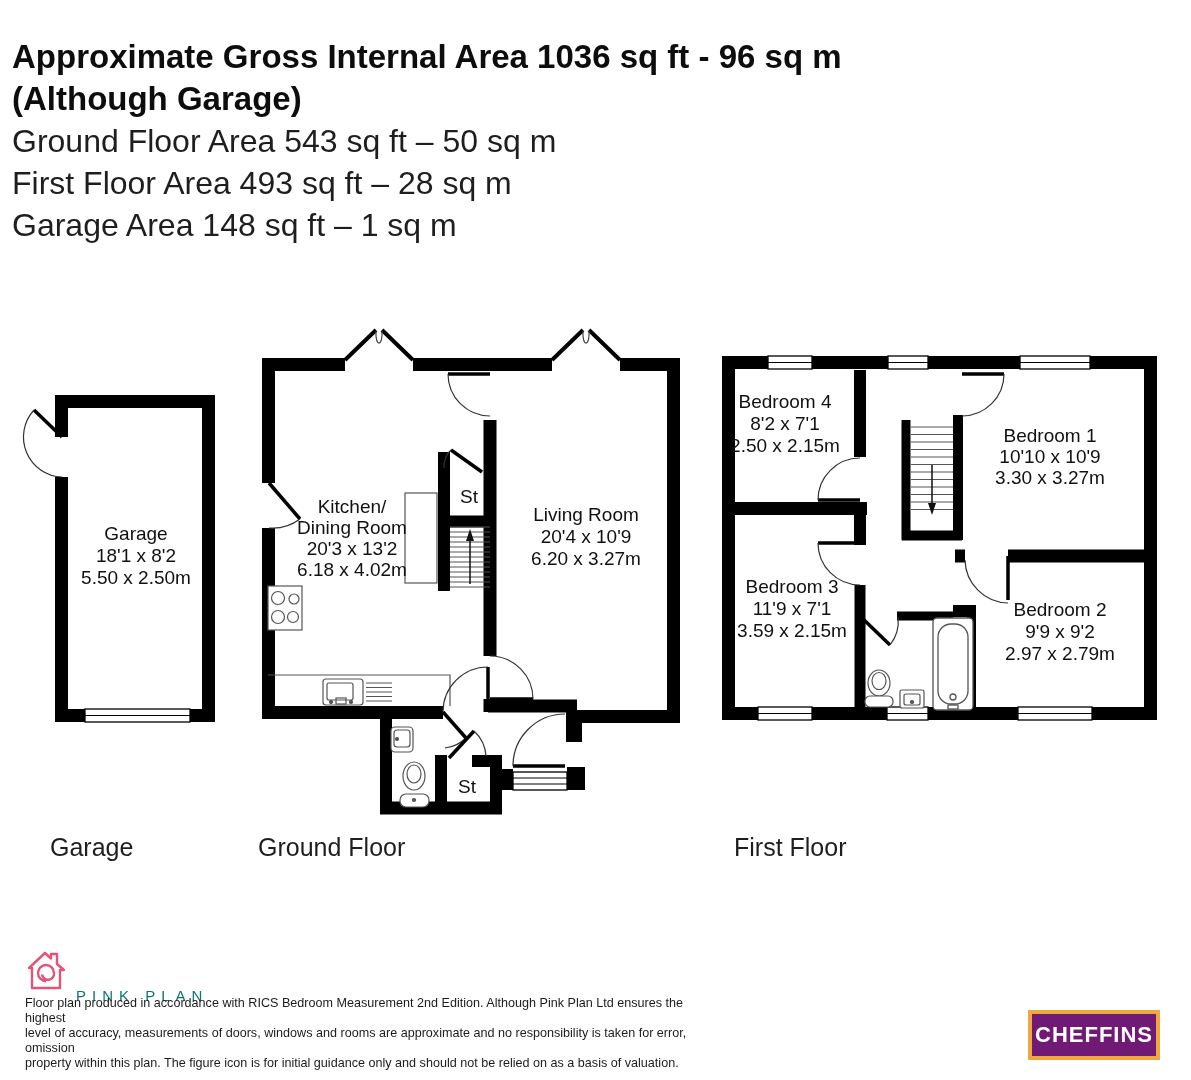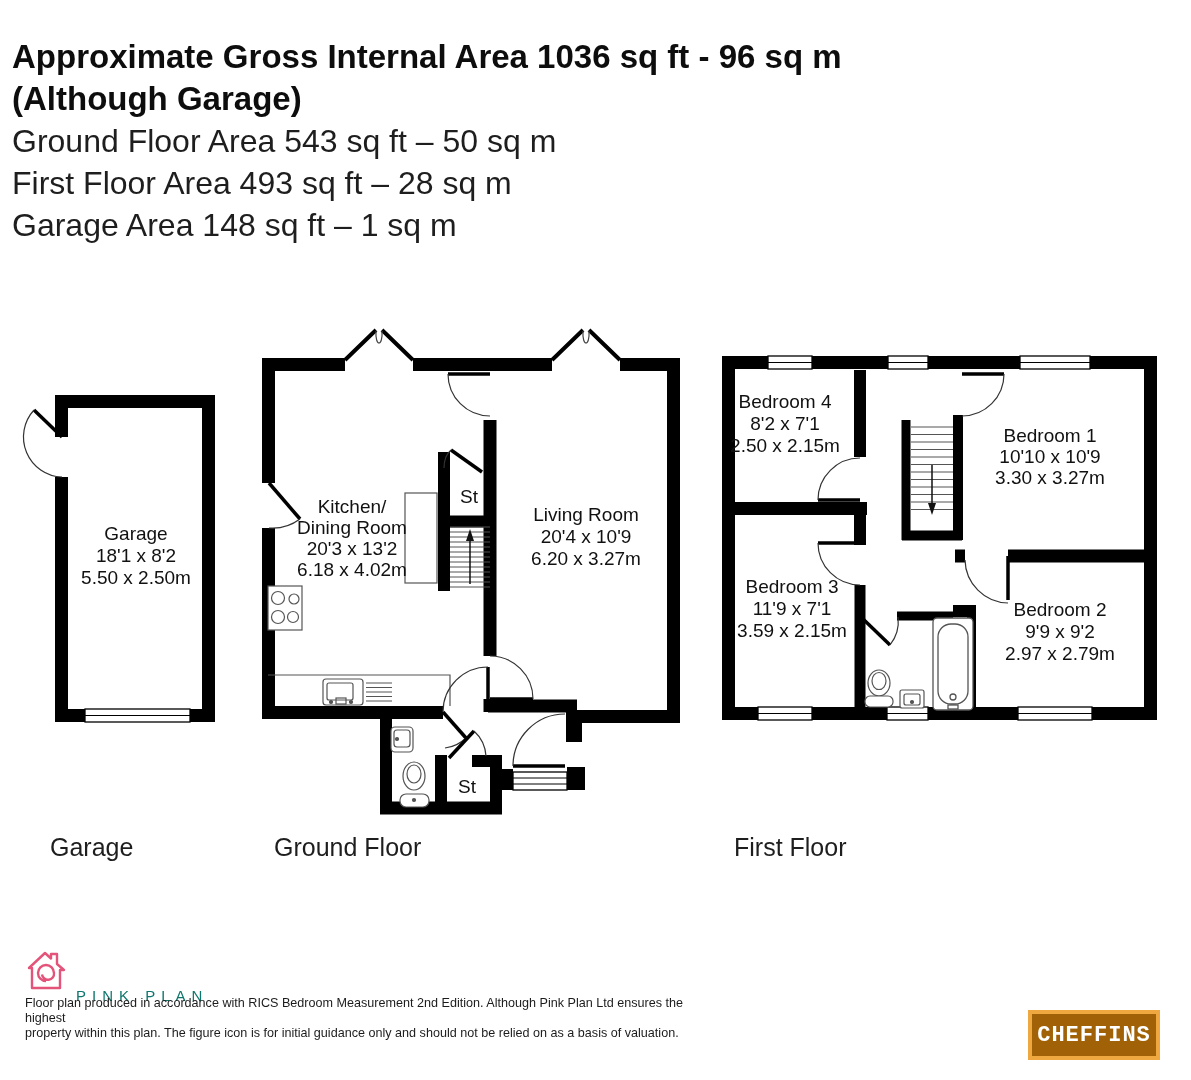--- a/index.html
+++ b/index.html
@@ -275,31 +275,32 @@
       <text class="room-t" x="792" y="593">Bedroom 3</text>
       <text class="room-t" x="792" y="615">11'9 x 7'1</text>
       <text class="room-t" x="792" y="637">3.59 x 2.15m</text>
       <text class="room-t" x="1060" y="616">Bedroom 2</text>
       <text class="room-t" x="1060" y="638">9'9 x 9'2</text>
       <text class="room-t" x="1060" y="660">2.97 x 2.79m</text>
     </g>
   </svg>
 
   <div class="floor-label" style="left:50px;top:833px;">Garage</div>
-  <div class="floor-label" style="left:258px;top:833px;margin-left:16px;">Ground Floor</div>
+  <div class="floor-label" style="left:258px;top:833px;">Ground Floor</div>
   <div class="floor-label" style="left:722px;top:833px;margin-left:12px;">First Floor</div>
 
   <svg width="50" height="48" viewBox="0 0 50 48" style="position:absolute;left:26px;top:948px">
     <g fill="none" stroke="#e3537a" stroke-width="2.4" stroke-linejoin="round">
       <path d="M6,40 V20 L3,20 L19,5 L25,10.5 L25,6 L31,6 L31,16 L38,22 L34,22 V40 Z"></path>
       <path d="M20,33 a8,8 0 1 1 8,-8 a6,6 0 1 1 -12,1.5"></path>
     </g>
   </svg>
   <div id="brand-text" style="color: #0f766e; margin-top: 26px;">PINK PLAN</div>
 
   <div id="disclaimer">
     <div>Floor plan produced in accordance with RICS Bedroom Measurement 2nd Edition. Although Pink Plan Ltd ensures the highest</div>
+    <div>level of accuracy, measurements of doors, windows and rooms are approximate and no responsibility is taken for error, omission</div>
     <div>property within this plan. The figure icon is for initial guidance only and should not be relied on as a basis of valuation.</div>
   </div>
 
-  <div id="cheffins" style="background: #a16207; border-color: rgb(239, 167, 63); color: rgb(255, 255, 255); font-family: Liberation Mono, monospace;">CHEFFINS</div>
+  <div id="cheffins" style="background: #701a75; border-color: rgb(239, 167, 63); color: rgb(255, 255, 255);">CHEFFINS</div>
 
 </div>
 
 </body></html>

